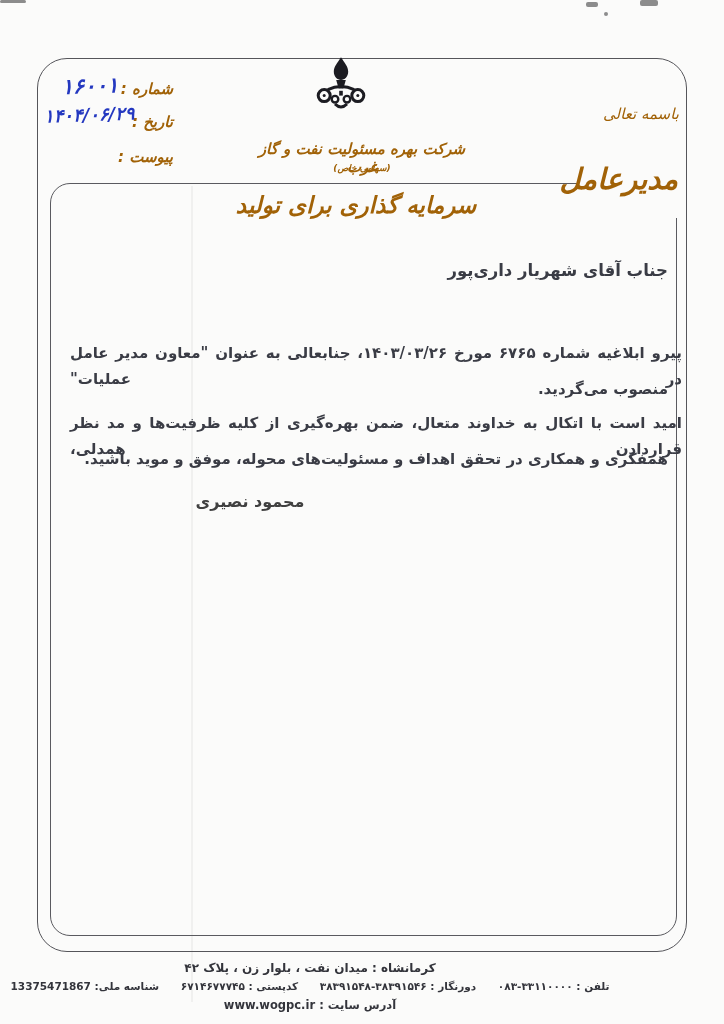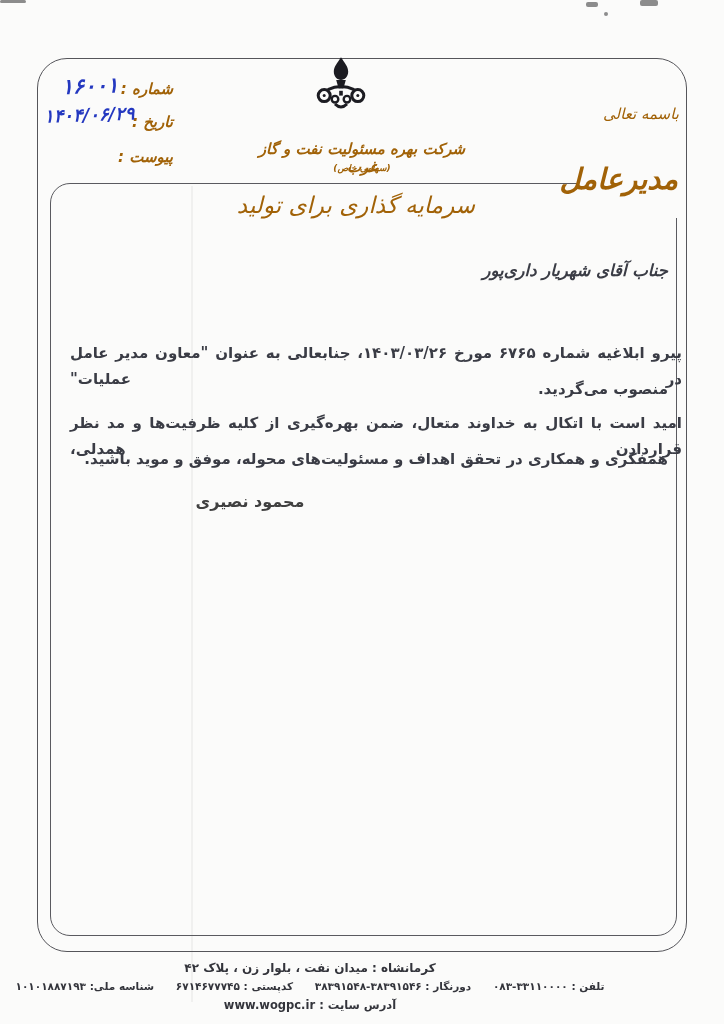--- a/index.html
+++ b/index.html
@@ -1,18 +1,18 @@
 <!DOCTYPE html>
 <html lang="fa"><head>
 <meta charset="utf-8">
 <style>
   html,body{margin:0;padding:0;background:#fbfbfa;}
   .page{position:relative;width:724px;height:1024px;background:#fbfbfa;
         font-family:"DejaVu Sans",sans-serif;direction:rtl;overflow:hidden;color:#2b2b30;}
-  .abs{position:absolute;}
+  .abs{position:absolute;font-weight:bold;}
   
   .outer-frame{left:37px;top:58px;width:648px;height:892px;border:1.6px solid #55555a;border-radius:30px;}
   .inner-frame{left:50px;top:183px;width:625px;height:751px;border:1.4px solid #5a5a5f;border-radius:20px;}
   .role-patch{left:578px;top:156px;width:100px;height:62px;background:#fbfbfa;}
   
   .cal{font-style:italic;color:#a16207;}
   .bismillah{left:600px;top:76px;width:82px;text-align:center;font-size:15px;font-weight:normal;margin-top:29px;}
   .field-label{width:80px;text-align:right;font-size:15px;font-weight:bold;}
   .hand{color:#2438c0;font-style:italic;font-weight:bold;transform:rotate(-2deg);}
   .hand-number{left:58px;top:74px;width:64px;font-size:21px;text-align:center;}
@@ -20,21 +20,21 @@
   .logo-wrap{left:303px;top:56px;width:76px;height:60px;}
   .company{width:220px;text-align:center;font-weight:bold;}
   .slogan{left:228px;top:192px;width:256px;text-align:center;font-size:23px;}
   .role{left:580px;top:162px;width:98px;text-align:center;font-size:29px;font-weight:bold;}
   
   .body-line{color:#3a3c45;font-weight:bold;font-size:15px;line-height:26px;}
   .full-line{left:56px;width:612px;text-align:right;}
   .justify{text-align:justify;text-align-last:justify;margin-left:14px;}
   .indent1{padding-right:90px;}
   .indent2{padding-right:104px;}
-  .recipient{font-size:16.5px;font-style:italic;}
+  .recipient{font-size:16.5px;}
   .signature{left:175px;top:492px;width:150px;text-align:center;font-size:16px;color:#404040;font-weight:bold;}
   
   .footer-line{left:0;width:620px;text-align:center;color:#33343b;font-weight:bold;}
   .f-addr{top:961px;font-size:12px;}
   .f-contact{top:980px;font-size:10.5px;}
   .f-site{top:998px;font-size:11.5px;}
   .pair{margin:0 9px;white-space:nowrap;}
   .ltr{direction:ltr;unicode-bidi:isolate;}
   .site-label{letter-spacing:3px;}
   
@@ -92,20 +92,20 @@
   <div class="abs body-line full-line indent1" style="top:376px;">منصوب می‌گردید.</div>
   <div class="abs body-line full-line justify" style="top:410px;">امید است با اتکال به خداوند متعال، ضمن بهره‌گیری از کلیه ظرفیت‌ها و مد نظر قراردادن همدلی،</div>
   <div class="abs body-line full-line indent2" style="top:446px;">همفکری و همکاری در تحقق اهداف و مسئولیت‌های محوله، موفق و موید باشید.</div>
   <div class="abs signature">محمود نصیری</div>
 
   <div class="abs footer-line f-addr">کرمانشاه : میدان نفت ، بلوار زن ، پلاک ۴۲</div>
   <div class="abs footer-line f-contact">
     <span class="pair"><span>تلفن :</span> <span class="ltr">۰۸۳-۳۳۱۱۰۰۰۰</span></span>
     <span class="pair"><span>دورنگار :</span> <span class="ltr">۳۸۳۹۱۵۴۸-۳۸۳۹۱۵۴۶</span></span>
     <span class="pair"><span>کدپستی :</span> <span class="ltr">۶۷۱۴۶۷۷۷۴۵</span></span>
-    <span class="pair"><span>شناسه ملی:</span> <span class="ltr">۱۰۱۰۱۸۸۷۱۹۳</span></span>
+    <span class="pair"><span>شناسه ملی:</span> <span class="ltr">13375471867</span></span>
   </div>
   <div class="abs footer-line f-site">
     <span class="site-label">آدرس سایت :</span>
     <span class="ltr">www.wogpc.ir</span>
   </div>
 
 </div>
 
 </body></html>

